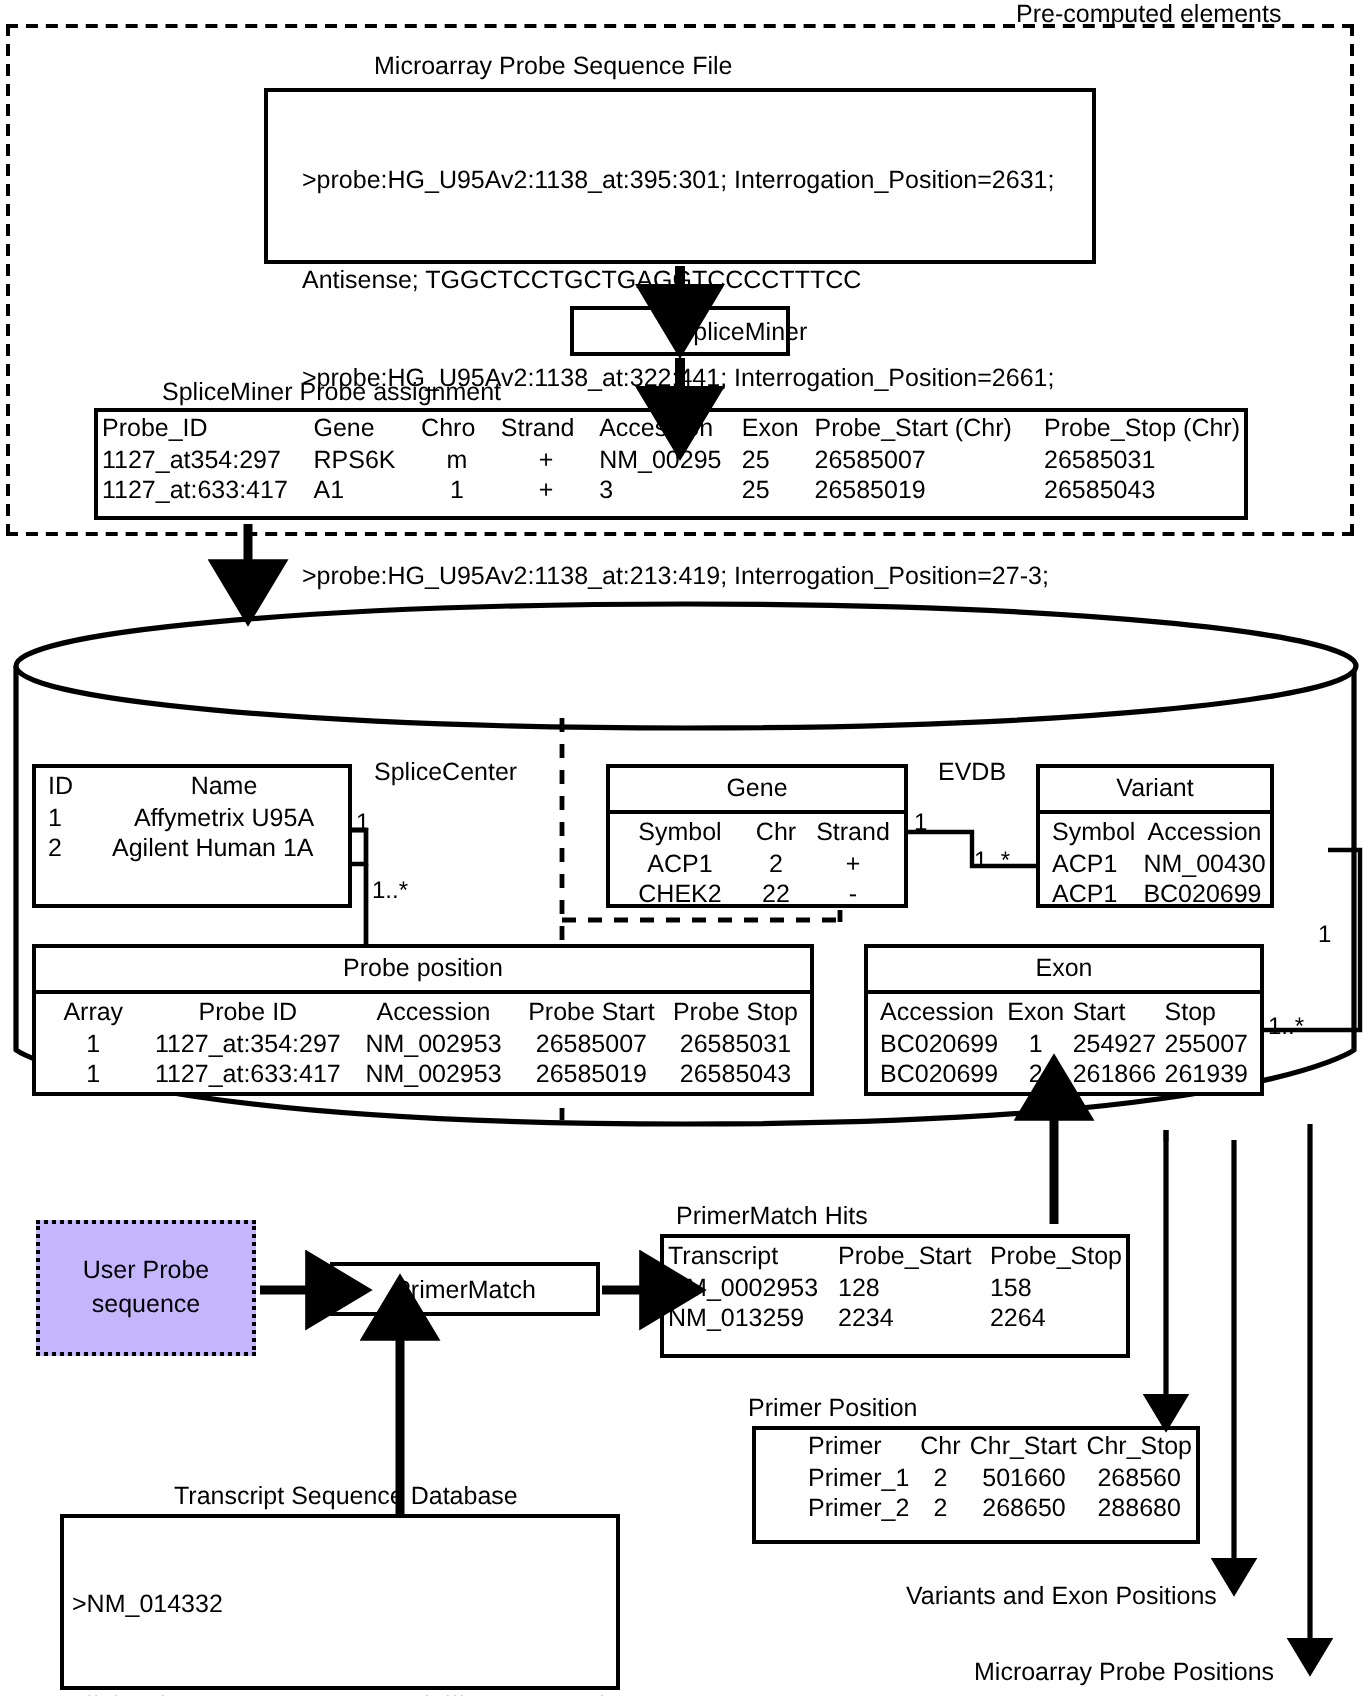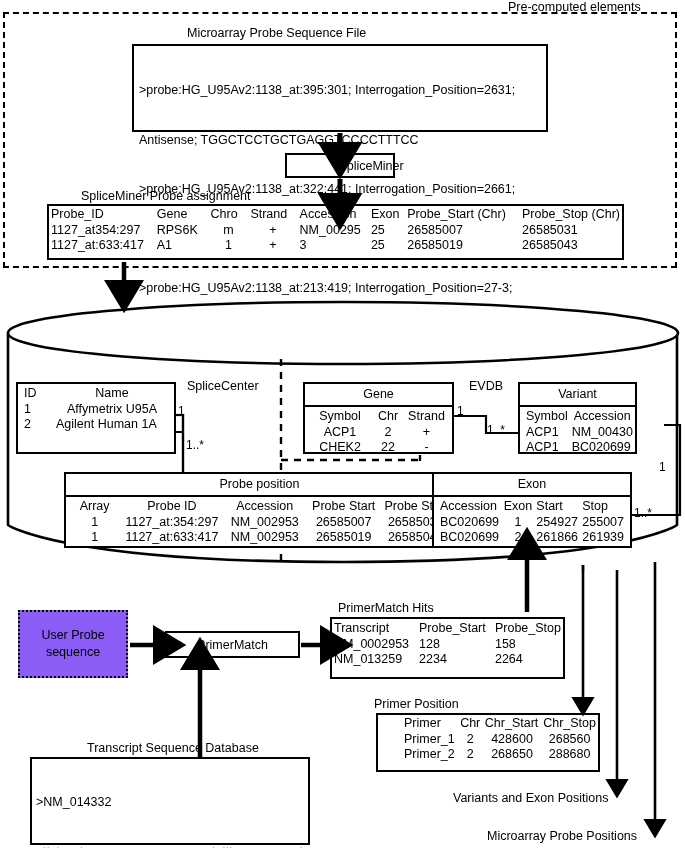--- a/index.html
+++ b/index.html
@@ -13,21 +13,21 @@
   
   .lbl{position:absolute;font-size:12.5px;line-height:15px;white-space:nowrap;}
   .lbl-c{position:absolute;font-size:12.5px;line-height:15px;white-space:nowrap;text-align:center;}
   
   #precomp{
     position:absolute;left:3px;top:12px;width:674px;height:256px;
     border:2px dashed #000;box-sizing:border-box;background:transparent;
   }
   
   .sbox{position:absolute;border:2.5px solid #000;box-sizing:border-box;background:#fff;}
-  .dbox{position:absolute;border:2.5px dotted #000;box-sizing:border-box;background:#8b5cf6;}
+  .dbox{position:absolute;border:2.5px dotted #000;box-sizing:border-box;background:#c4b5fd;}
   
   .seq{font-size:12.5px;line-height:16.5px;white-space:pre;}
   
   .ent{position:absolute;border:2px solid #000;box-sizing:border-box;background:#fff;}
   .ent .hdr{
     border-bottom:2px solid #000;text-align:center;font-size:12.5px;line-height:18px;padding:1px 0 2px;
   }
   .ent .body{padding:2px 4px 3px;font-size:12.5px;line-height:15.5px;}
   table.t{border-collapse:collapse;font-size:12.5px;line-height:15.5px;width:100%;}
   table.t td{padding:0 2px;white-space:nowrap;vertical-align:top;}
@@ -37,21 +37,21 @@
   #wires{position:absolute;left:0;top:0;width:685px;height:848px;pointer-events:none;}
 </style>
 </head>
 <body>
 
 <div id="precomp"></div>
 <div class="lbl" style="left:508px;top:0px;">Pre-computed elements</div>
 
 <div class="lbl" style="left:187px;top:26px;">Microarray Probe Sequence File</div>
 
-<div class="sbox" style="left:132px;top:44px;width:416px;height:88px;">
+<div class="sbox" style="left:132px;top:44px;width:416px;height:88px;padding-left:12px;">
   <div class="seq" style="padding:3px 5px;">
     <div>&gt;probe:HG_U95Av2:1138_at:395:301; Interrogation_Position=2631;</div>
     <div>Antisense; TGGCTCCTGCTGAGGTCCCCTTTCC</div>
     <div>&gt;probe:HG_U95Av2:1138_at:322:441; Interrogation_Position=2661;</div>
     <div>Antisense; GGCTGTGAATTCCTGTACATATTTC</div>
     <div>&gt;probe:HG_U95Av2:1138_at:213:419; Interrogation_Position=27-3;</div>
   </div>
 </div>
 
 <div class="sbox" style="left:285px;top:153px;width:110px;height:25px;">
@@ -176,21 +176,21 @@
       </tr>
       <tr>
         <td>ACP1</td>
         <td>BC020699</td>
       </tr>
     </tbody>
       </table>
   </div>
 </div>
 
-<div class="ent" style="left:16px;top:472px;width:391px;height:76px;margin-left:48px;">
+<div class="ent" style="left:16px;top:472px;width:391px;height:76px;">
   <div class="hdr">Probe position</div>
   <div class="body">
     <table class="t">
       <tbody>
           <tr>
         <td style="width:52px;text-align:center;">Array</td>
         <td style="width:105px;text-align:center;">Probe ID</td>
         <td style="width:80px;text-align:center;">Accession</td>
         <td style="width:78px;text-align:center;">Probe Start</td>
         <td style="text-align:center;">Probe Stop</td>
@@ -287,21 +287,21 @@
     <tbody>
         <tr>
       <td style="width:62px;">Primer</td>
       <td style="width:34px;text-align:center;">Chr</td>
       <td style="width:64px;">Chr_Start</td>
       <td>Chr_Stop</td>
     </tr>
     <tr>
       <td>Primer_1</td>
       <td style="text-align:center;">2</td>
-      <td style="text-align:center;">428600</td>
+      <td style="text-align:center;">501660</td>
       <td style="text-align:center;">268560</td>
     </tr>
     <tr>
       <td>Primer_2</td>
       <td style="text-align:center;">2</td>
       <td style="text-align:center;">268650</td>
       <td style="text-align:center;">288680</td>
     </tr>
   </tbody>
     </table>

